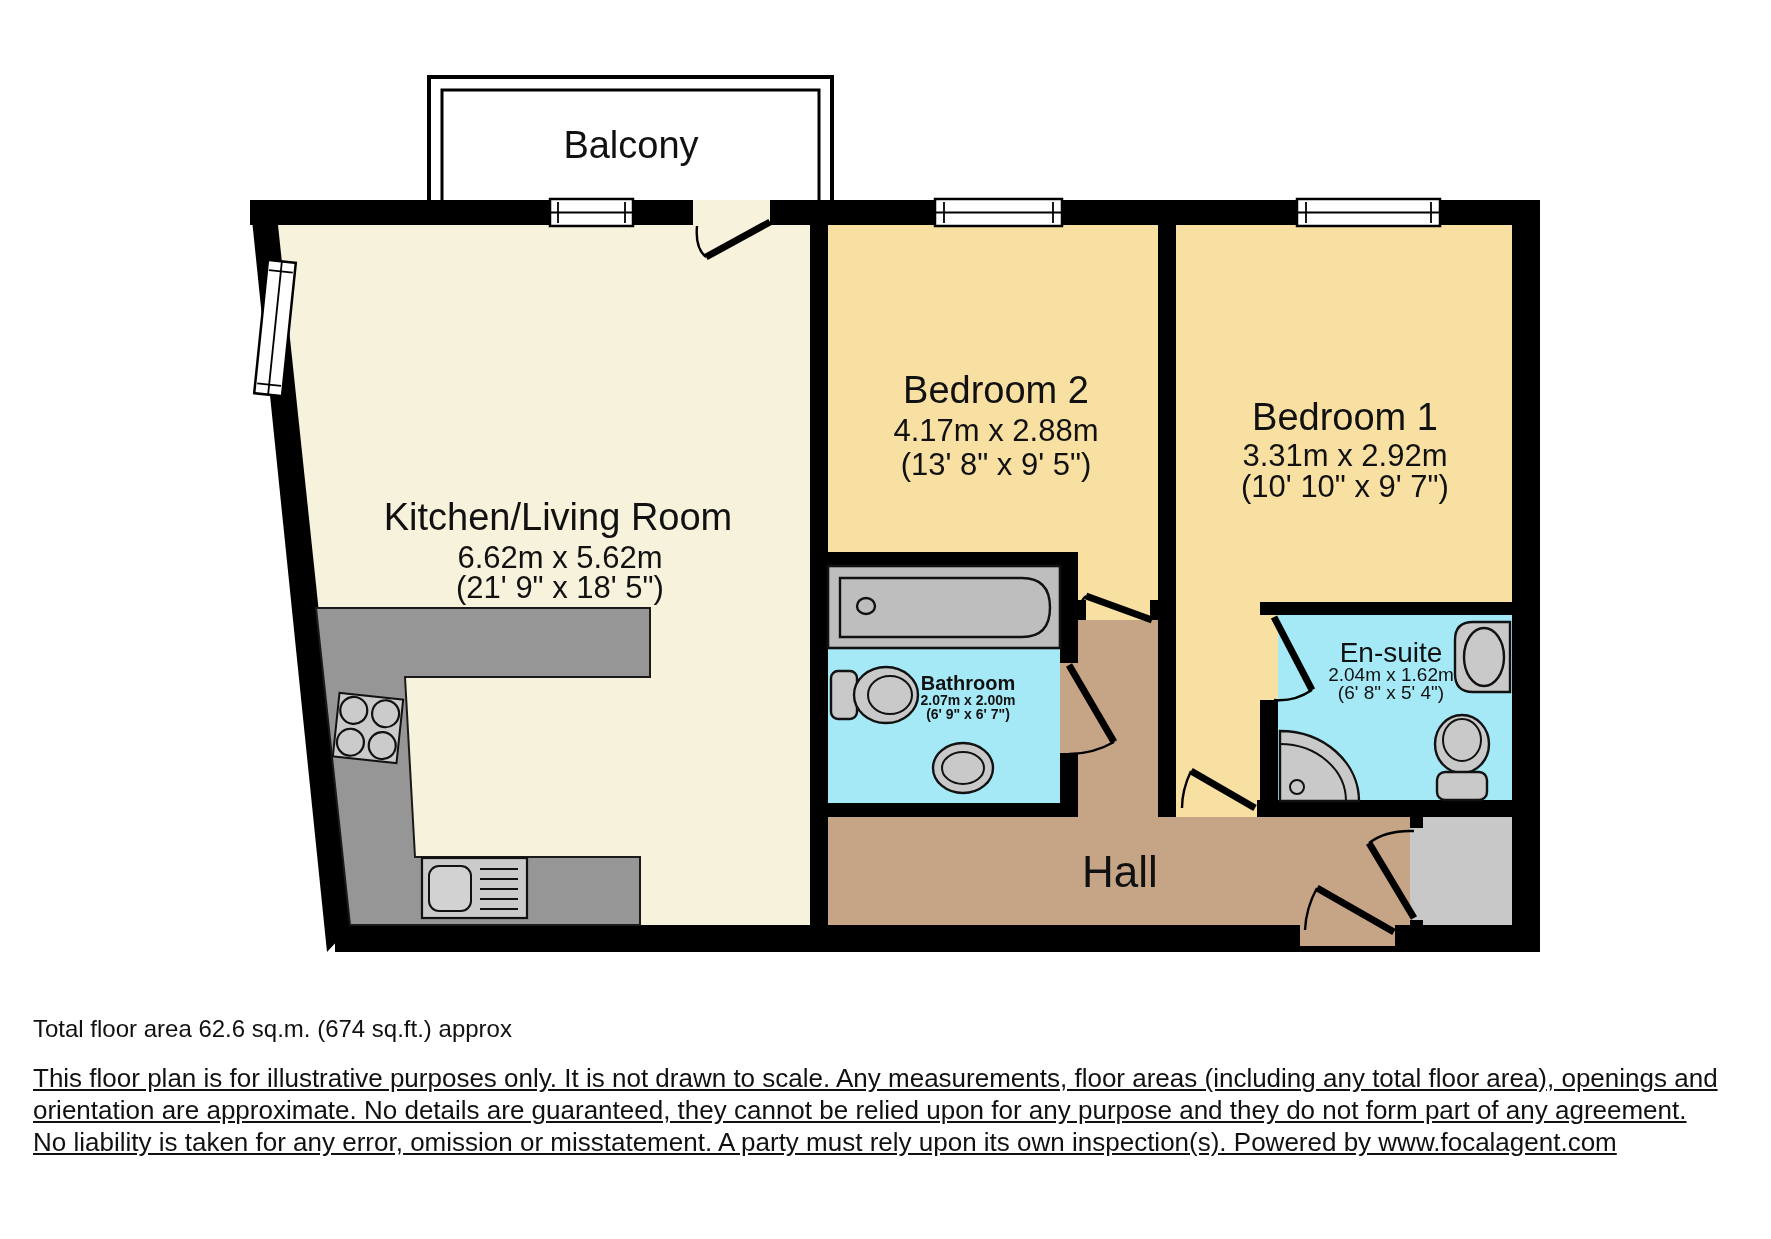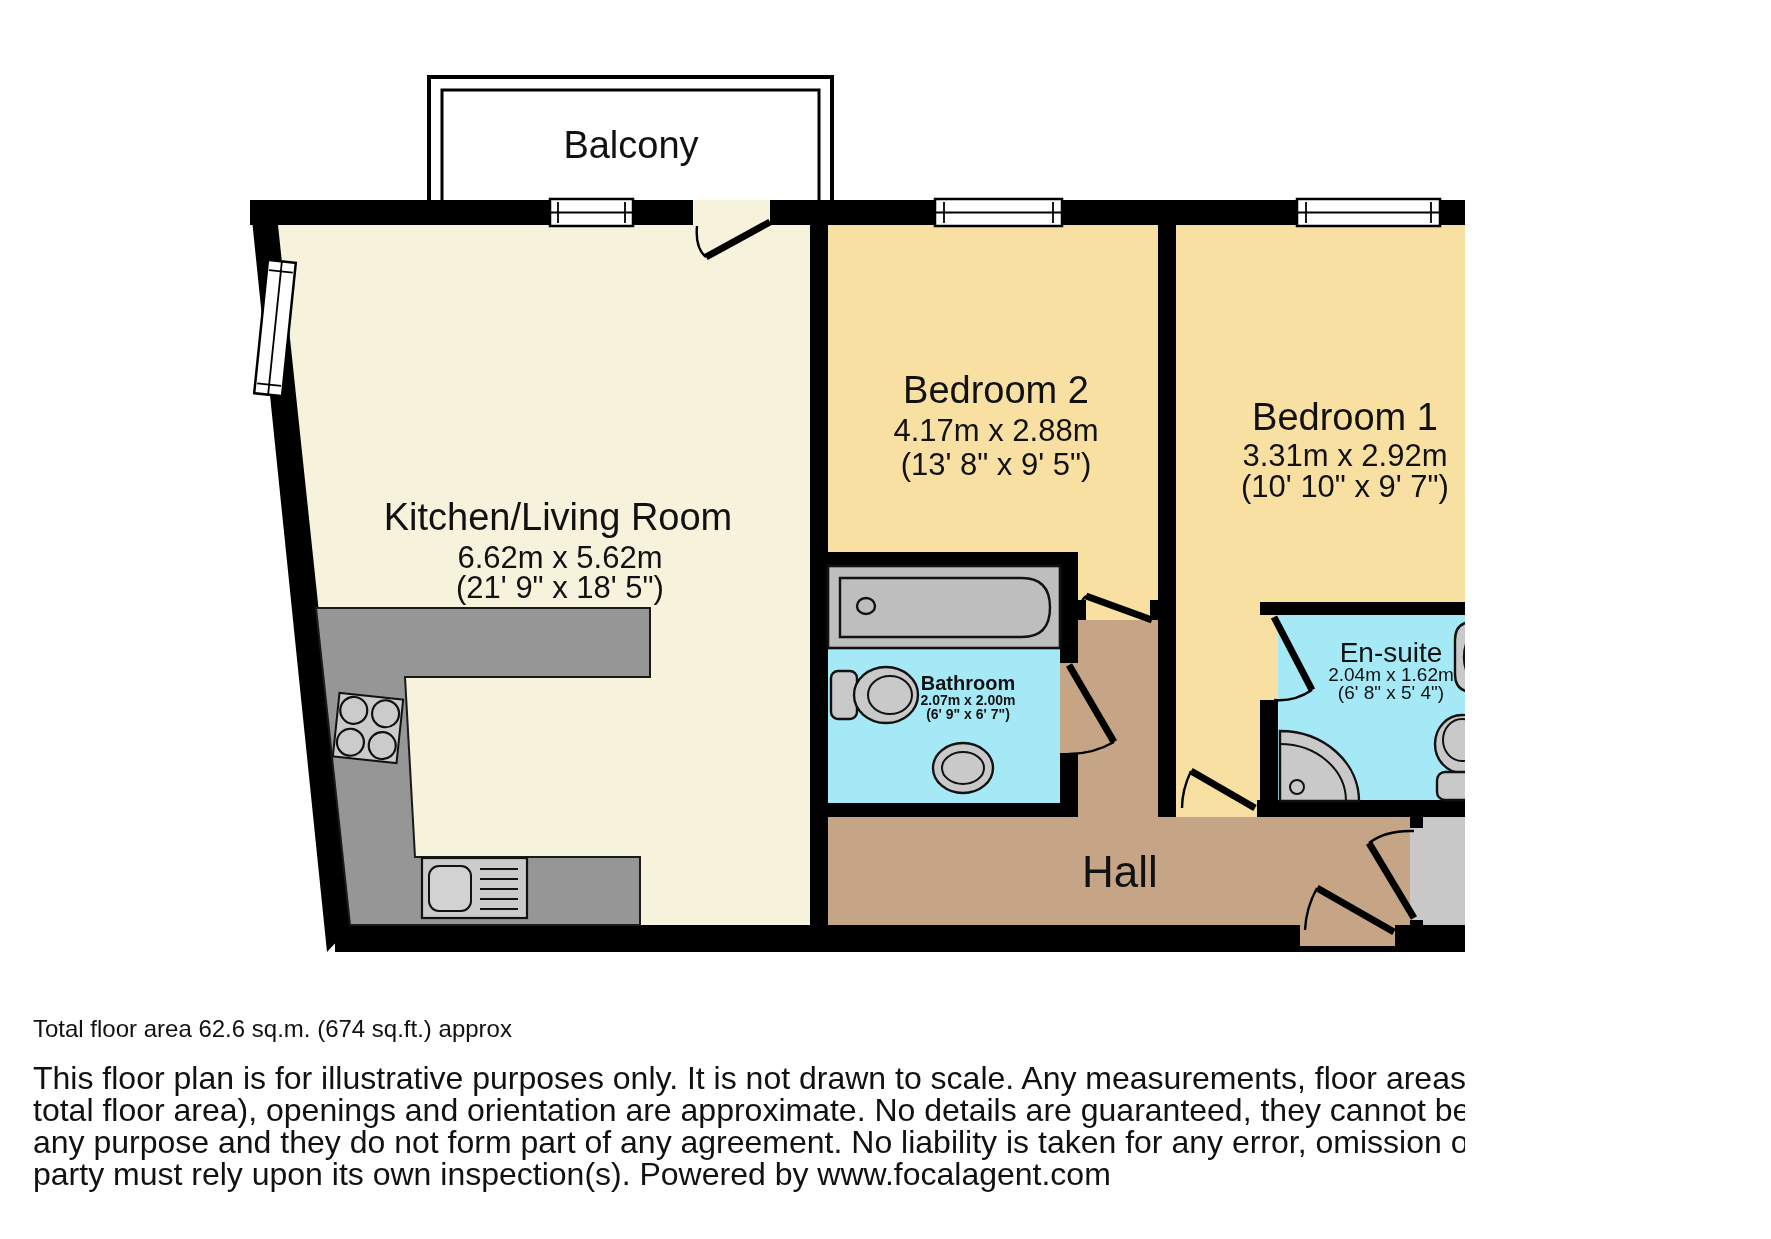--- a/index.html
+++ b/index.html
@@ -1,30 +1,30 @@
 <!DOCTYPE html>
 <html><head>
 <meta charset="utf-8">
 <style>
   html,body{margin:0;padding:0;background:#ffffff;}
-  #stage{position:relative;width:1465px;height:1239px;background:#ffffff;overflow:hidden;
+  #stage{position:relative;width:1771px;height:1239px;background:#ffffff;overflow:hidden;
          font-family:"Liberation Sans",sans-serif;color:#111;}
   #plan-svg{position:absolute;left:0;top:0;}
   .room-label{font-size:38px;fill:#111;text-anchor:middle;font-family:"Liberation Sans",sans-serif;}
   .dim-label{font-size:31px;fill:#111;text-anchor:middle;font-family:"Liberation Sans",sans-serif;}
   .small-room-label{font-size:20px;fill:#111;text-anchor:middle;font-weight:bold;font-family:"Liberation Sans",sans-serif;}
   .small-dim-label{font-size:14px;fill:#111;text-anchor:middle;font-weight:bold;font-family:"Liberation Sans",sans-serif;}
   .ens-room-label{font-size:28px;fill:#111;text-anchor:middle;font-family:"Liberation Sans",sans-serif;}
   .ens-dim-label{font-size:19px;fill:#111;text-anchor:middle;font-family:"Liberation Sans",sans-serif;}
   .hall-label{font-size:44px;fill:#111;text-anchor:middle;font-family:"Liberation Sans",sans-serif;}
   .wall{fill:#000;}
   .leaf{stroke:#000;stroke-width:7;stroke-linecap:butt;fill:none;}
   .arc{stroke:#000;stroke-width:2.4;fill:none;}
   #footer-total{position:absolute;left:33px;top:1012px;font-size:24px;line-height:34px;}
-  #footer-disclaimer{position:absolute;left:33px;top:1062px;width:1692px;font-size:32px;line-height:32px;}
+  #footer-disclaimer{position:absolute;left:33px;top:1062px;width:1692px;font-size:26px;line-height:32px;text-decoration:underline;}
 </style>
 </head>
 <body>
 
 <div id="stage">
 
 <svg id="plan-svg" width="1771" height="990" viewBox="0 0 1771 990" xmlns="http://www.w3.org/2000/svg">
 
   <g>
     <rect x="429" y="77" width="403" height="128" fill="#ffffff"></rect>

